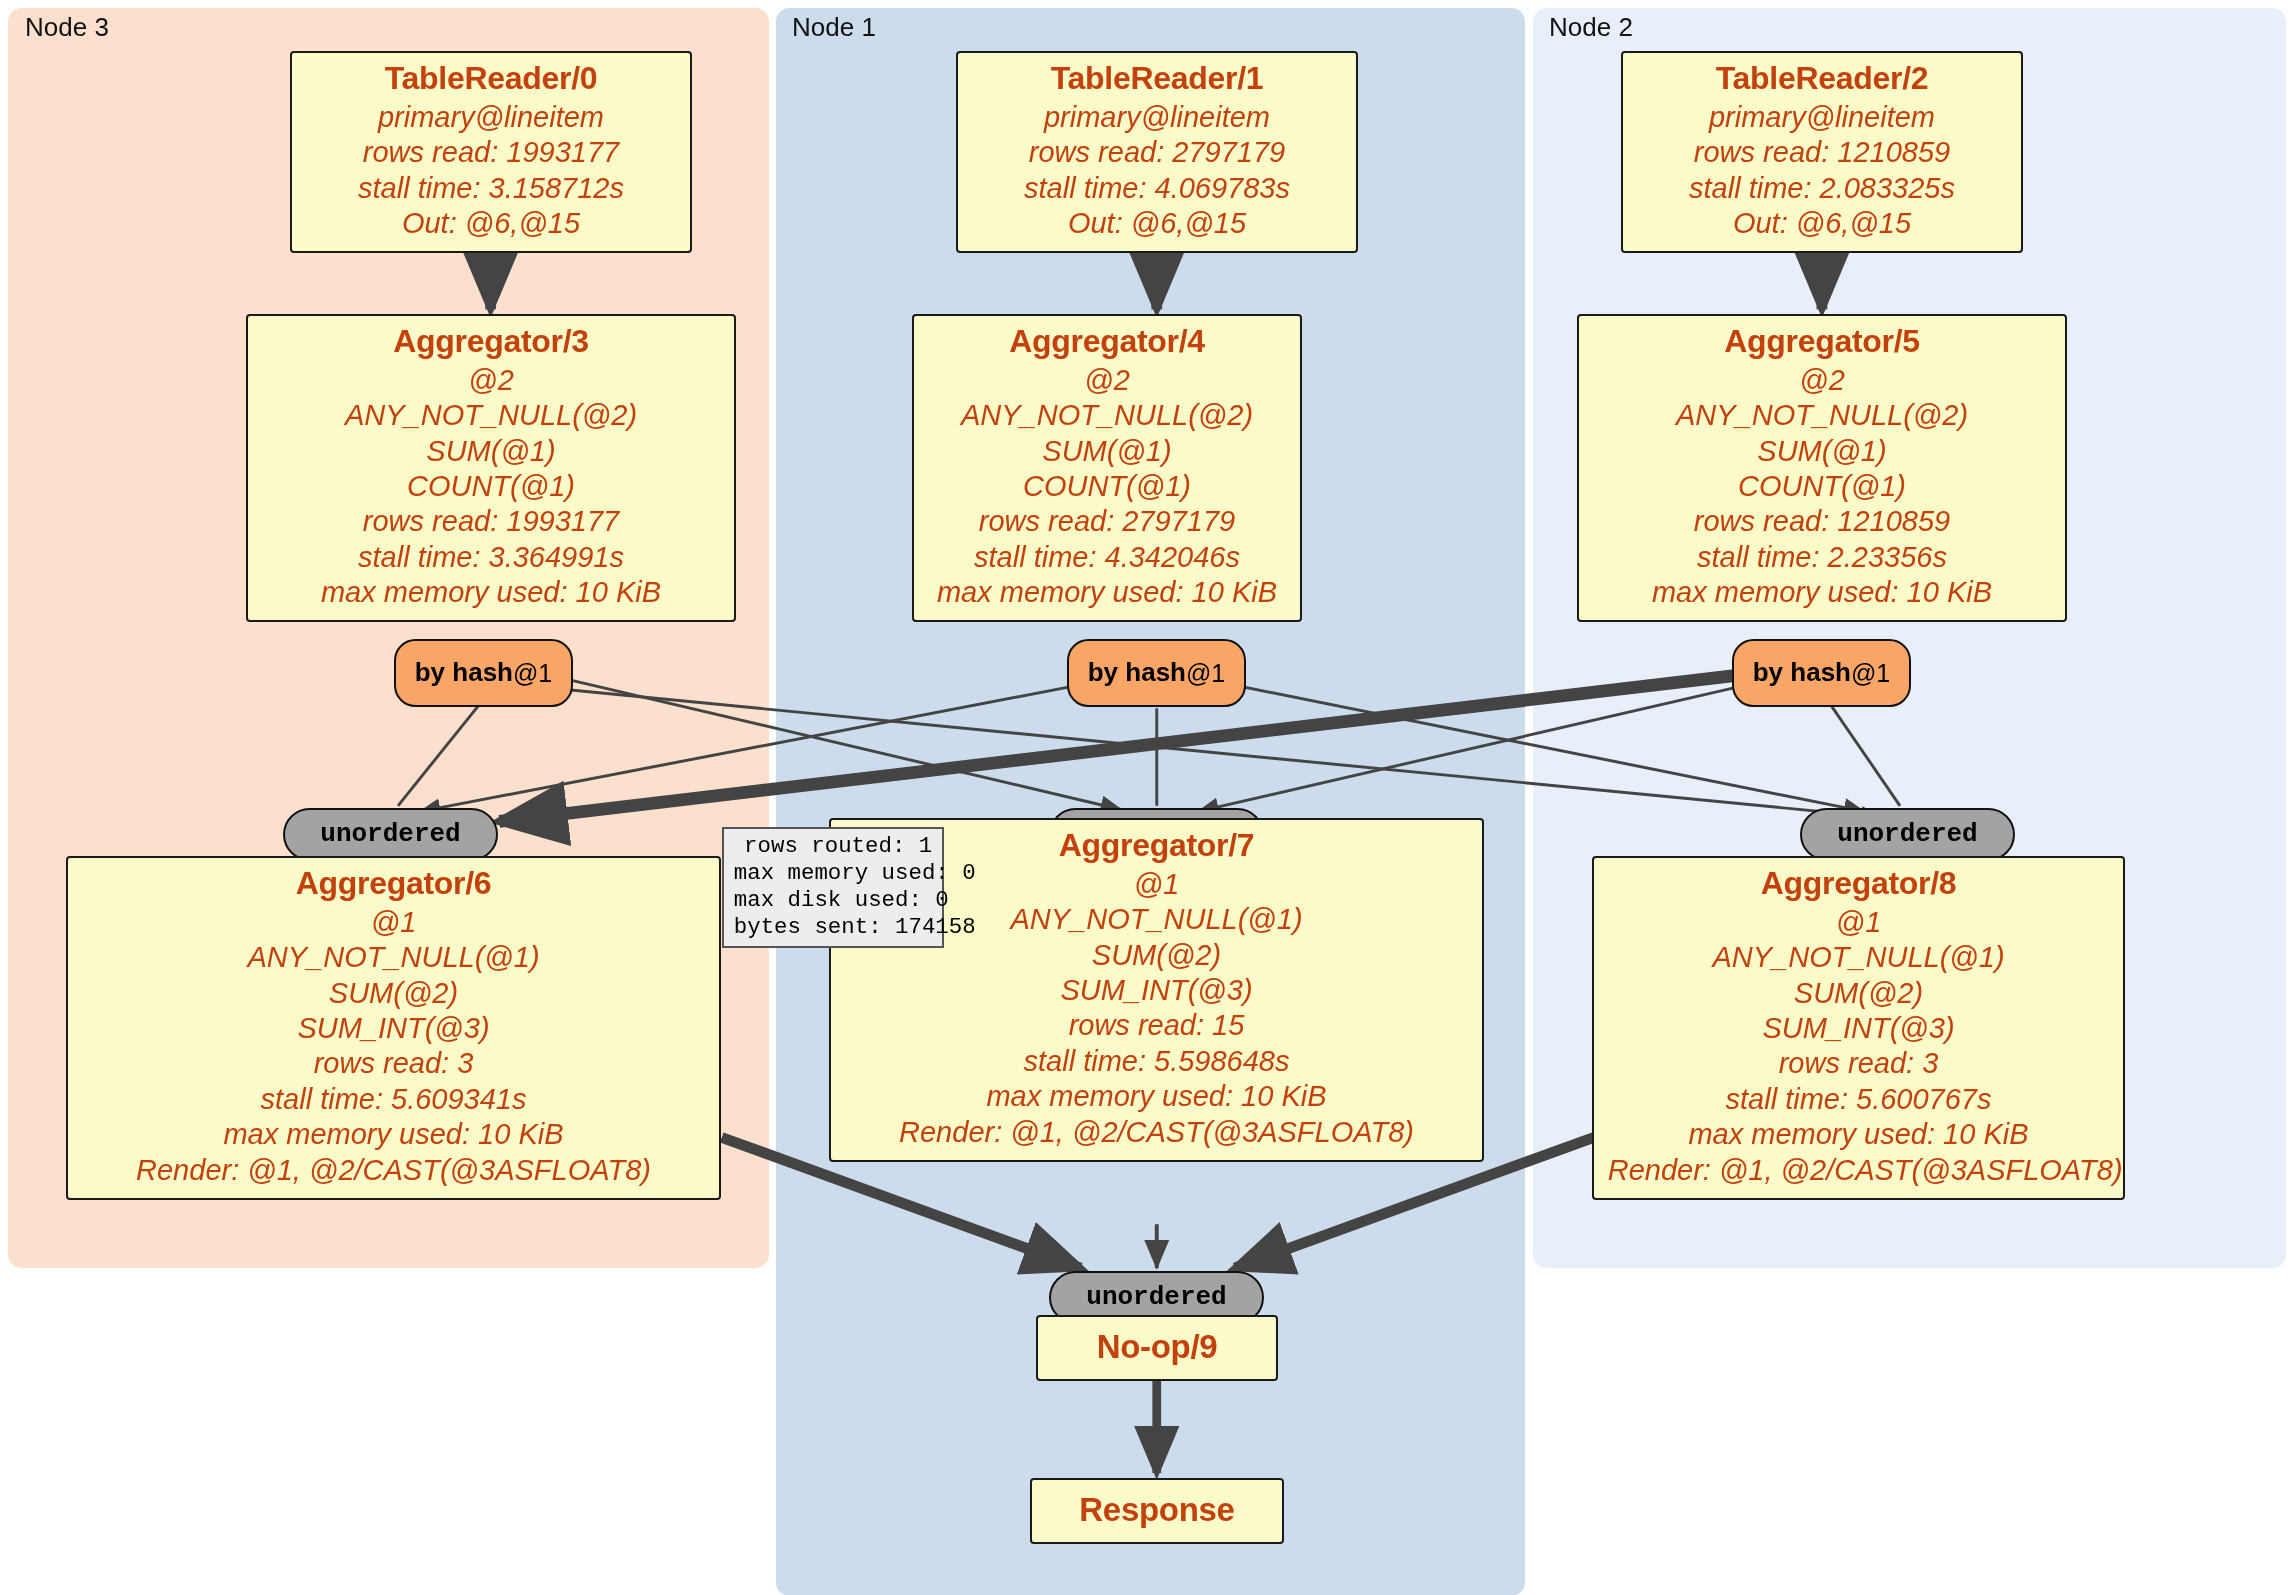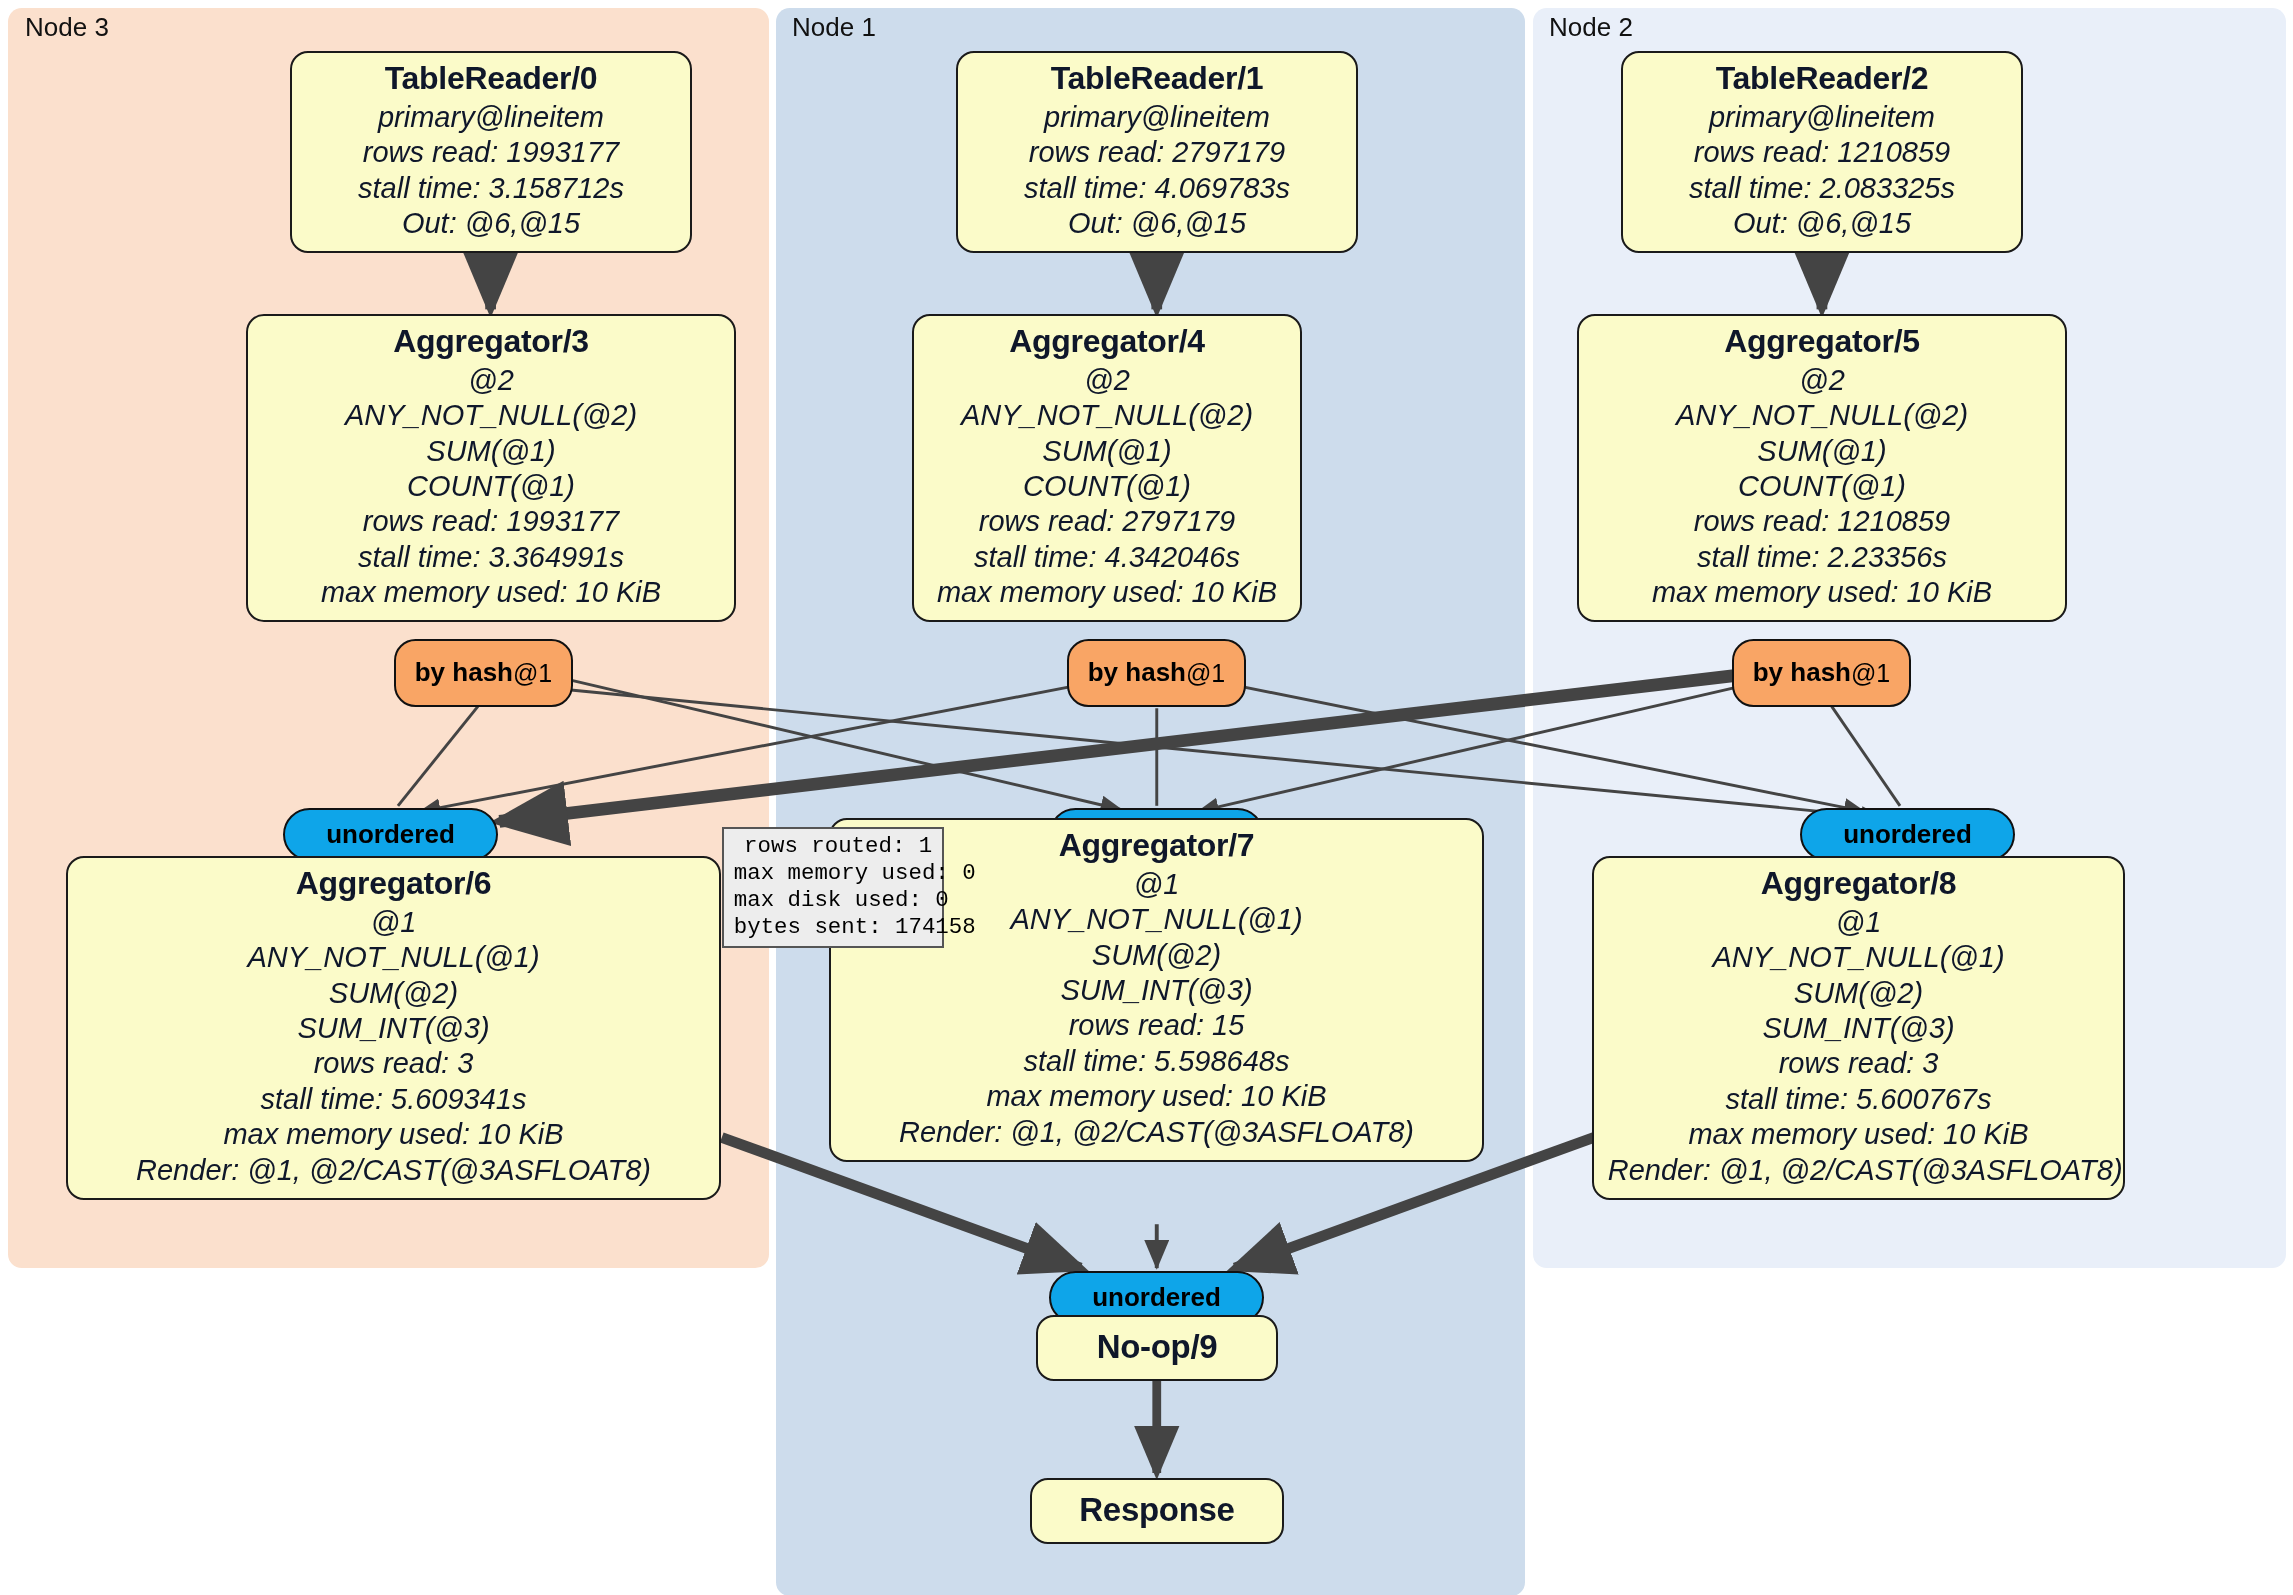--- a/index.html
+++ b/index.html
@@ -32,25 +32,25 @@
     position: absolute;
     left: 0; top: 0;
     width: 2294px; height: 1596px;
     pointer-events: none;
   }
   
   .node-box {
     position: absolute;
     background: #FBFBC9;
     border: 2.9px solid #1a1a1a;
-    border-radius: 18px;
+    border-radius: 4px;
     text-align: center;
     padding: 5.9px 13.7px 9.8px 13.7px;
     line-height: 1.22;
-    color: #0f172a;
+    color: #c2410c;
   }
   .node-title {
     font-weight: bold;
     font-size: 32px;
     letter-spacing: -0.3px;
     display: block;
     margin-bottom: 2px;
   }
   .node-line {
     display: block;
@@ -72,21 +72,22 @@
     flex-direction: row;
     align-items: center;
     justify-content: center;
     line-height: 1.12;
   }
   .pill.byhash {
     background: #F9A565;
     border-radius: 21.5px;
   }
   .pill.unordered {
-    background: #0ea5e9;
+    background: #a3a3a3;
+    font-family: Liberation Mono, monospace;
   }
   .pill-title {
     font-weight: bold;
     font-size: 26px;
   }
   .pill-sub {
     font-size: 25px;
   }
   
   .stats-box {

